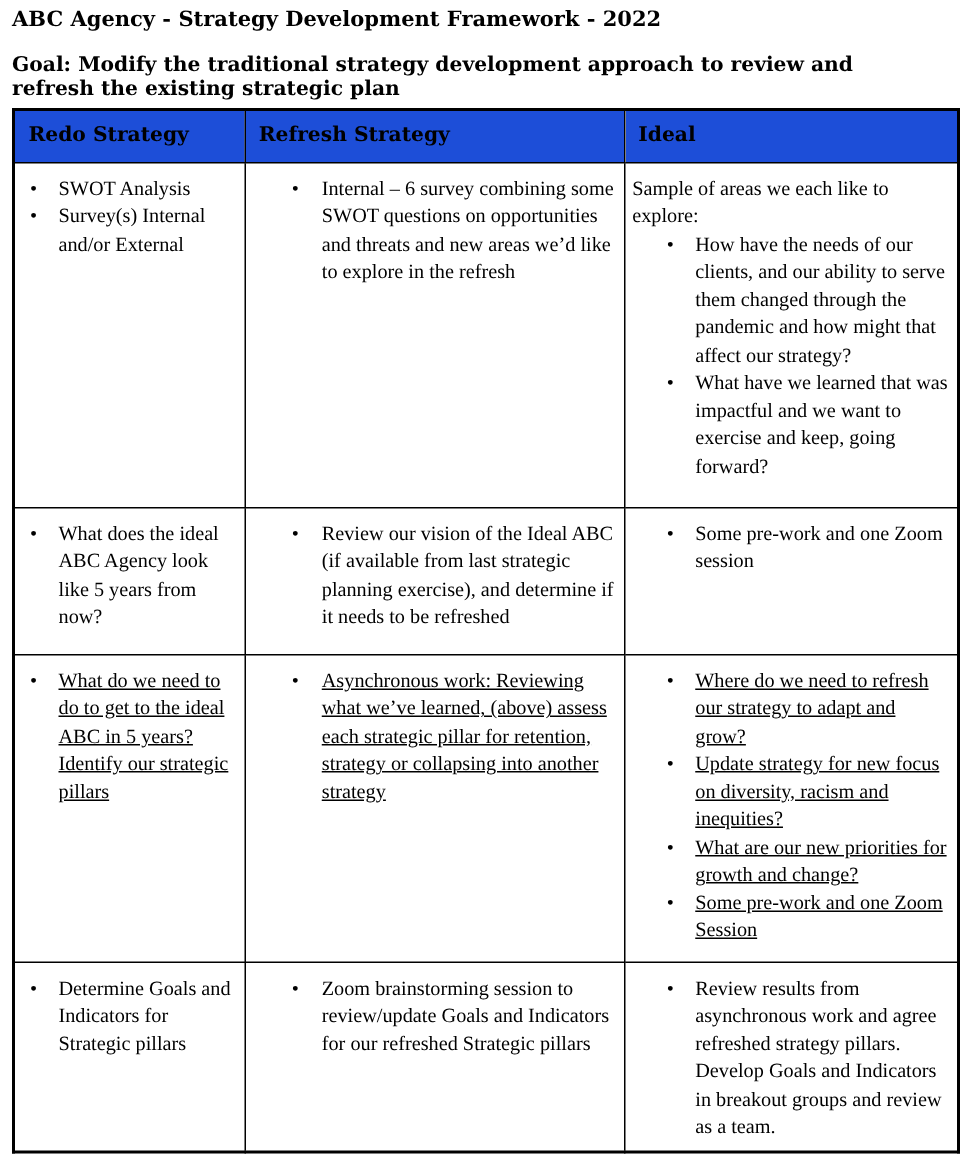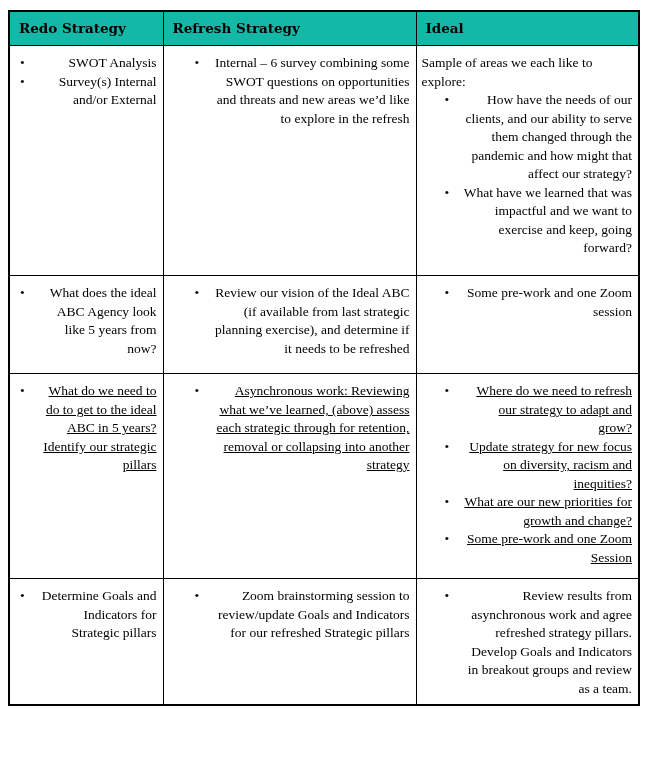--- a/index.html
+++ b/index.html
@@ -44,36 +44,35 @@
   col.c1 { width: 154px; }
   col.c2 { width: 253px; }
   col.c3 { width: 223px; }
   th, td {
     border: 1px solid #000;
     vertical-align: top;
     padding: 8px 6px 6px 5px;
     overflow: hidden;
   }
   thead th {
-    background: #14b8a6;
+    background: #1d4ed8;
     font-family: "DejaVu Serif", serif;
     font-weight: bold;
     font-size: 13.5px;
     text-align: left;
     padding: 7px 5px 8px 9px;
   }
   tr.row-1 { height: 230px; }
   tr.row-2 { height: 98px; }
   tr.row-3 { height: 205px; text-decoration: underline; }
   tr.row-4 { height: 109px; }
   ul {
     margin: 0;
     padding: 0;
     list-style: none;
-    text-align: right;
   }
   li {
     position: relative;
   }
   li::before {
     content: "\2022";
     position: absolute;
     left: 0;
     top: 0;
   }
@@ -85,21 +84,23 @@
   td.cell-notes li::before { left: 23px; }
   .notes-intro {
     margin: 0;
   }
 </style>
 </head>
 <body>
 
 <div class="doc">
 
+  <h1 class="doc-title">ABC Agency - Strategy Development Framework - 2022</h1>
 
+  <p class="doc-goal">Goal: Modify the traditional strategy development approach to review and refresh the existing strategic plan</p>
 
   <table class="framework">
     <colgroup>
       <col class="c1">
         <col class="c2">
         <col class="c3">
     </colgroup>
     <thead>
       <tr>
         <th>Redo Strategy</th>
@@ -149,21 +150,21 @@
       </tr>
 
       <tr class="row-3">
         <td class="cell-redo">
           <ul>
             <li>What do we need to do to get to the ideal ABC in 5 years? Identify our strategic pillars</li>
           </ul>
         </td>
         <td class="cell-refresh">
           <ul>
-            <li>Asynchronous work: Reviewing what we’ve learned, (above) assess each strategic through for retention, removal or collapsing into another strategy</li>
+            <li>Asynchronous work: Reviewing what we’ve learned, (above) assess each strategic pillar for retention, strategy or collapsing into another strategy</li>
           </ul>
         </td>
         <td class="cell-notes">
           <ul>
             <li>Where do we need to refresh our strategy to adapt and grow?</li>
             <li>Update strategy for new focus on diversity, racism and inequities?</li>
             <li>What are our new priorities for growth and change?</li>
             <li>Some pre-work and one Zoom Session</li>
           </ul>
         </td>

